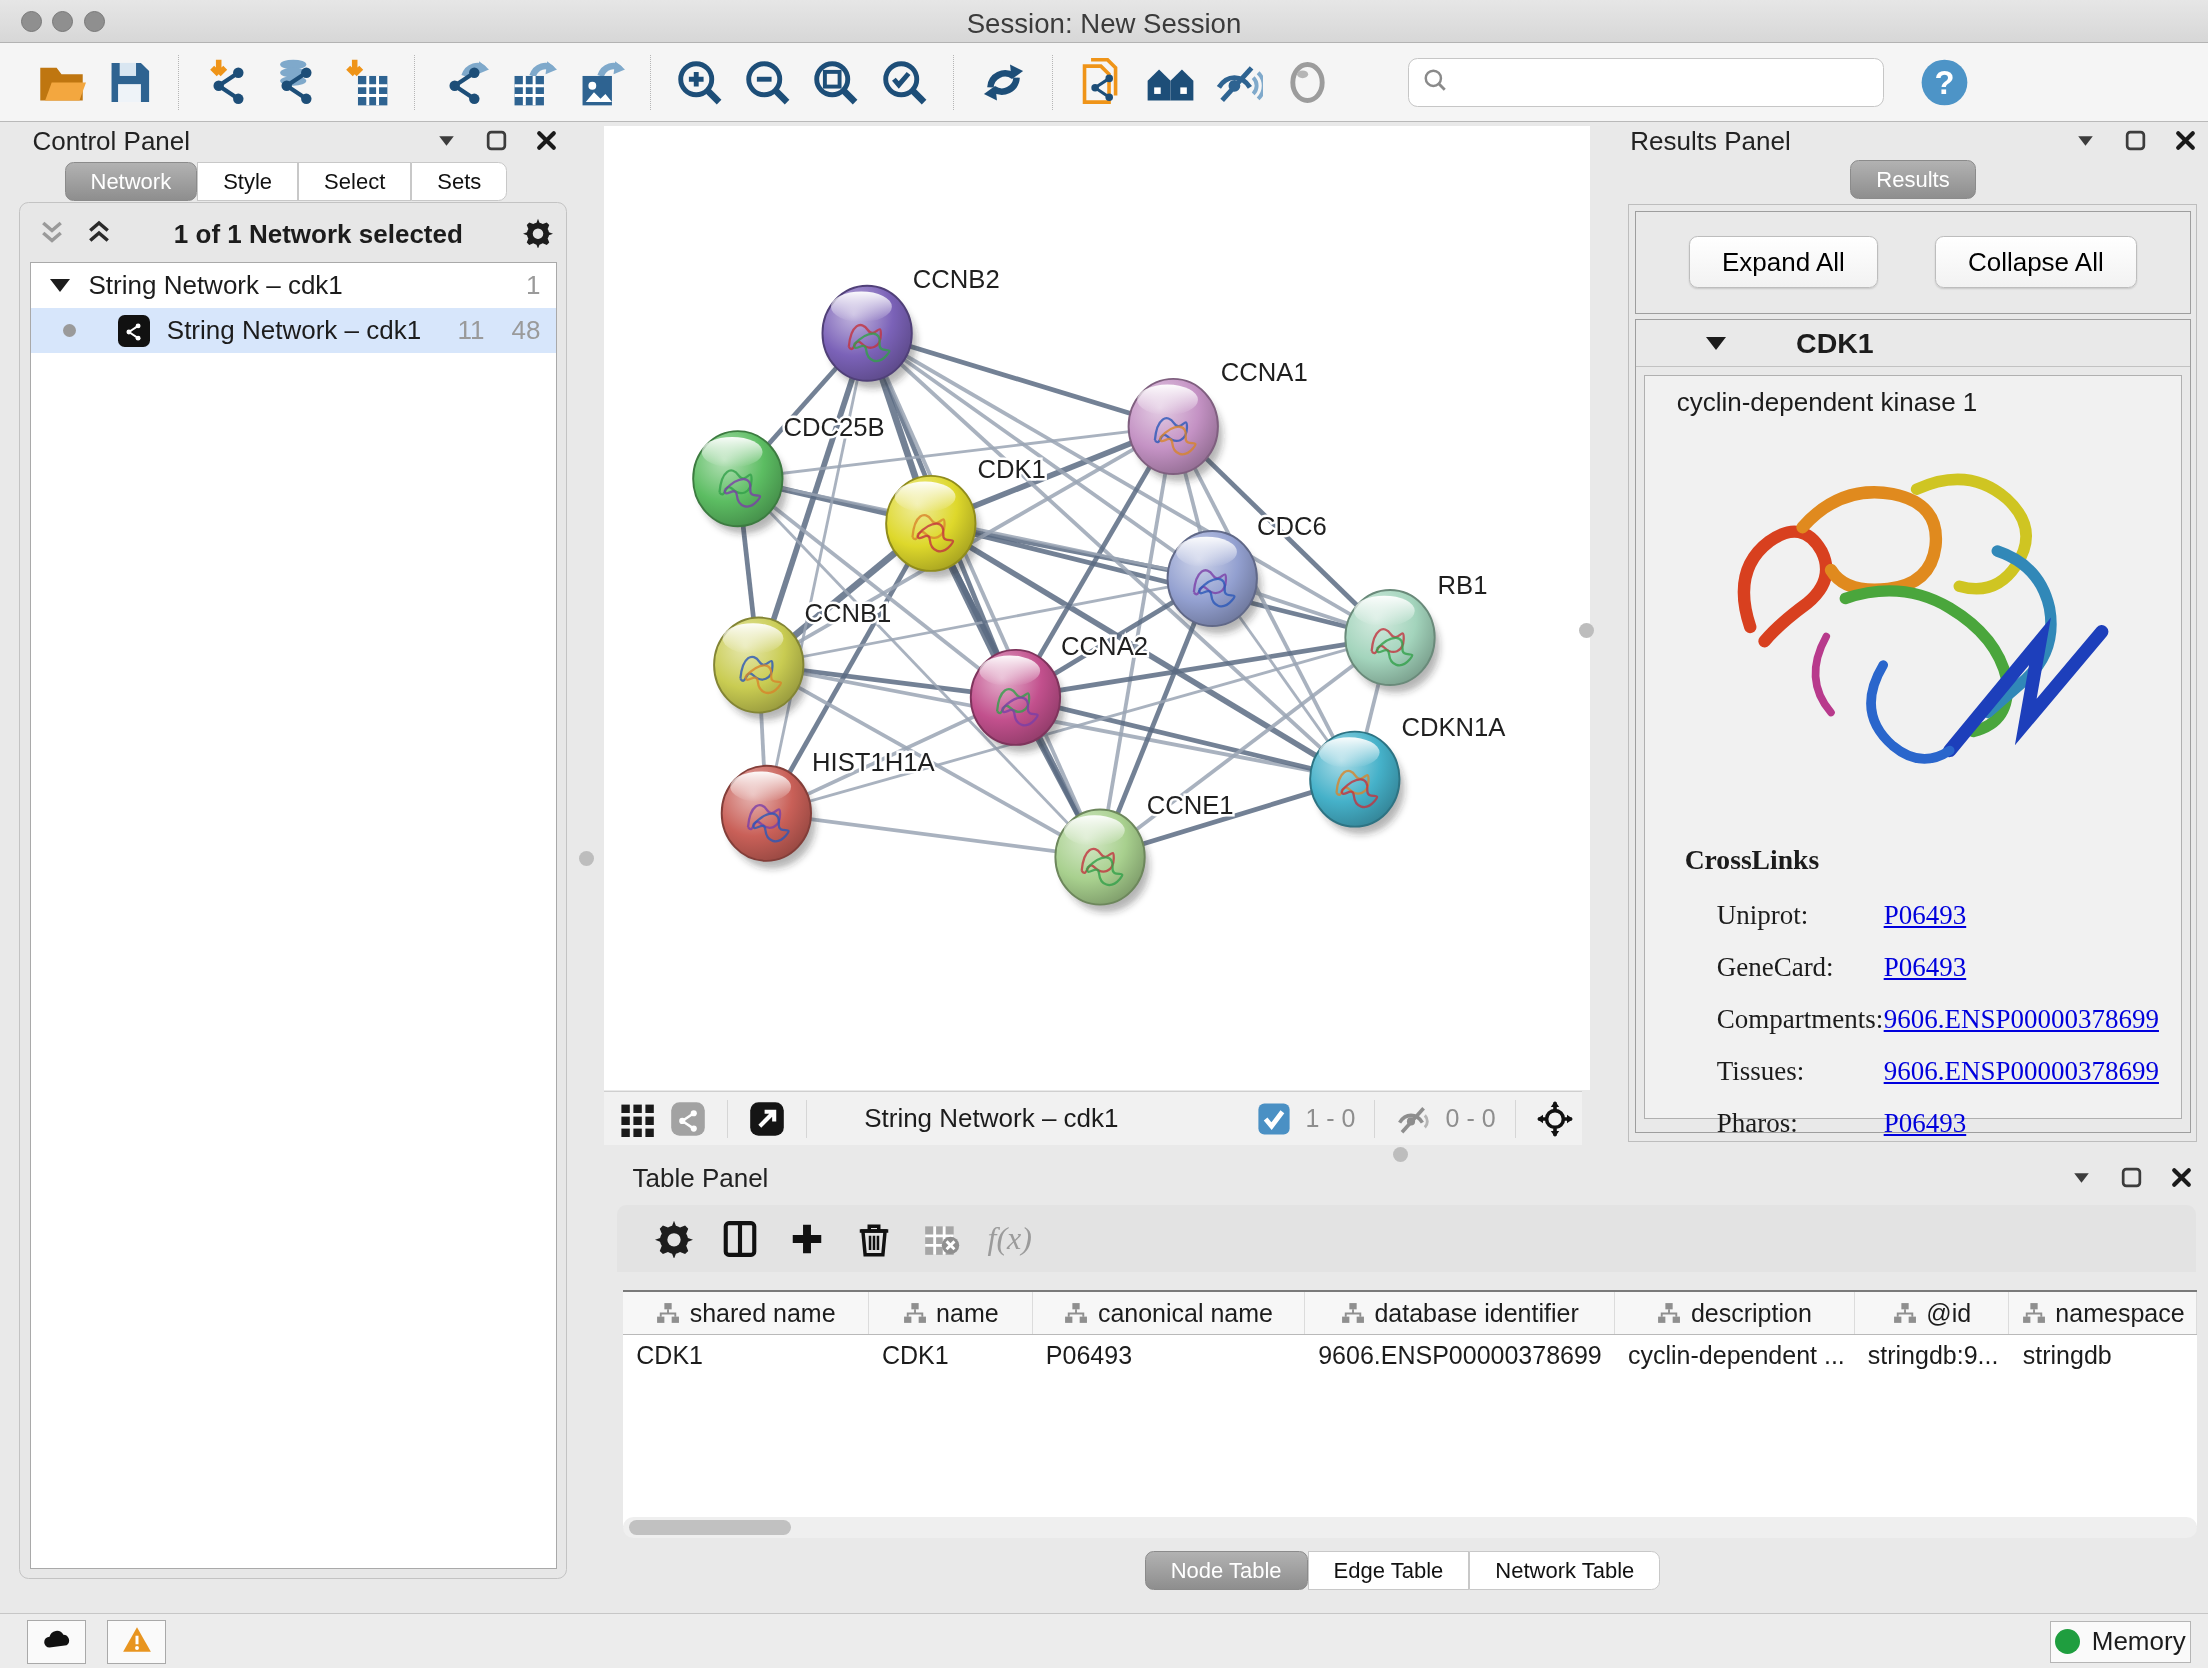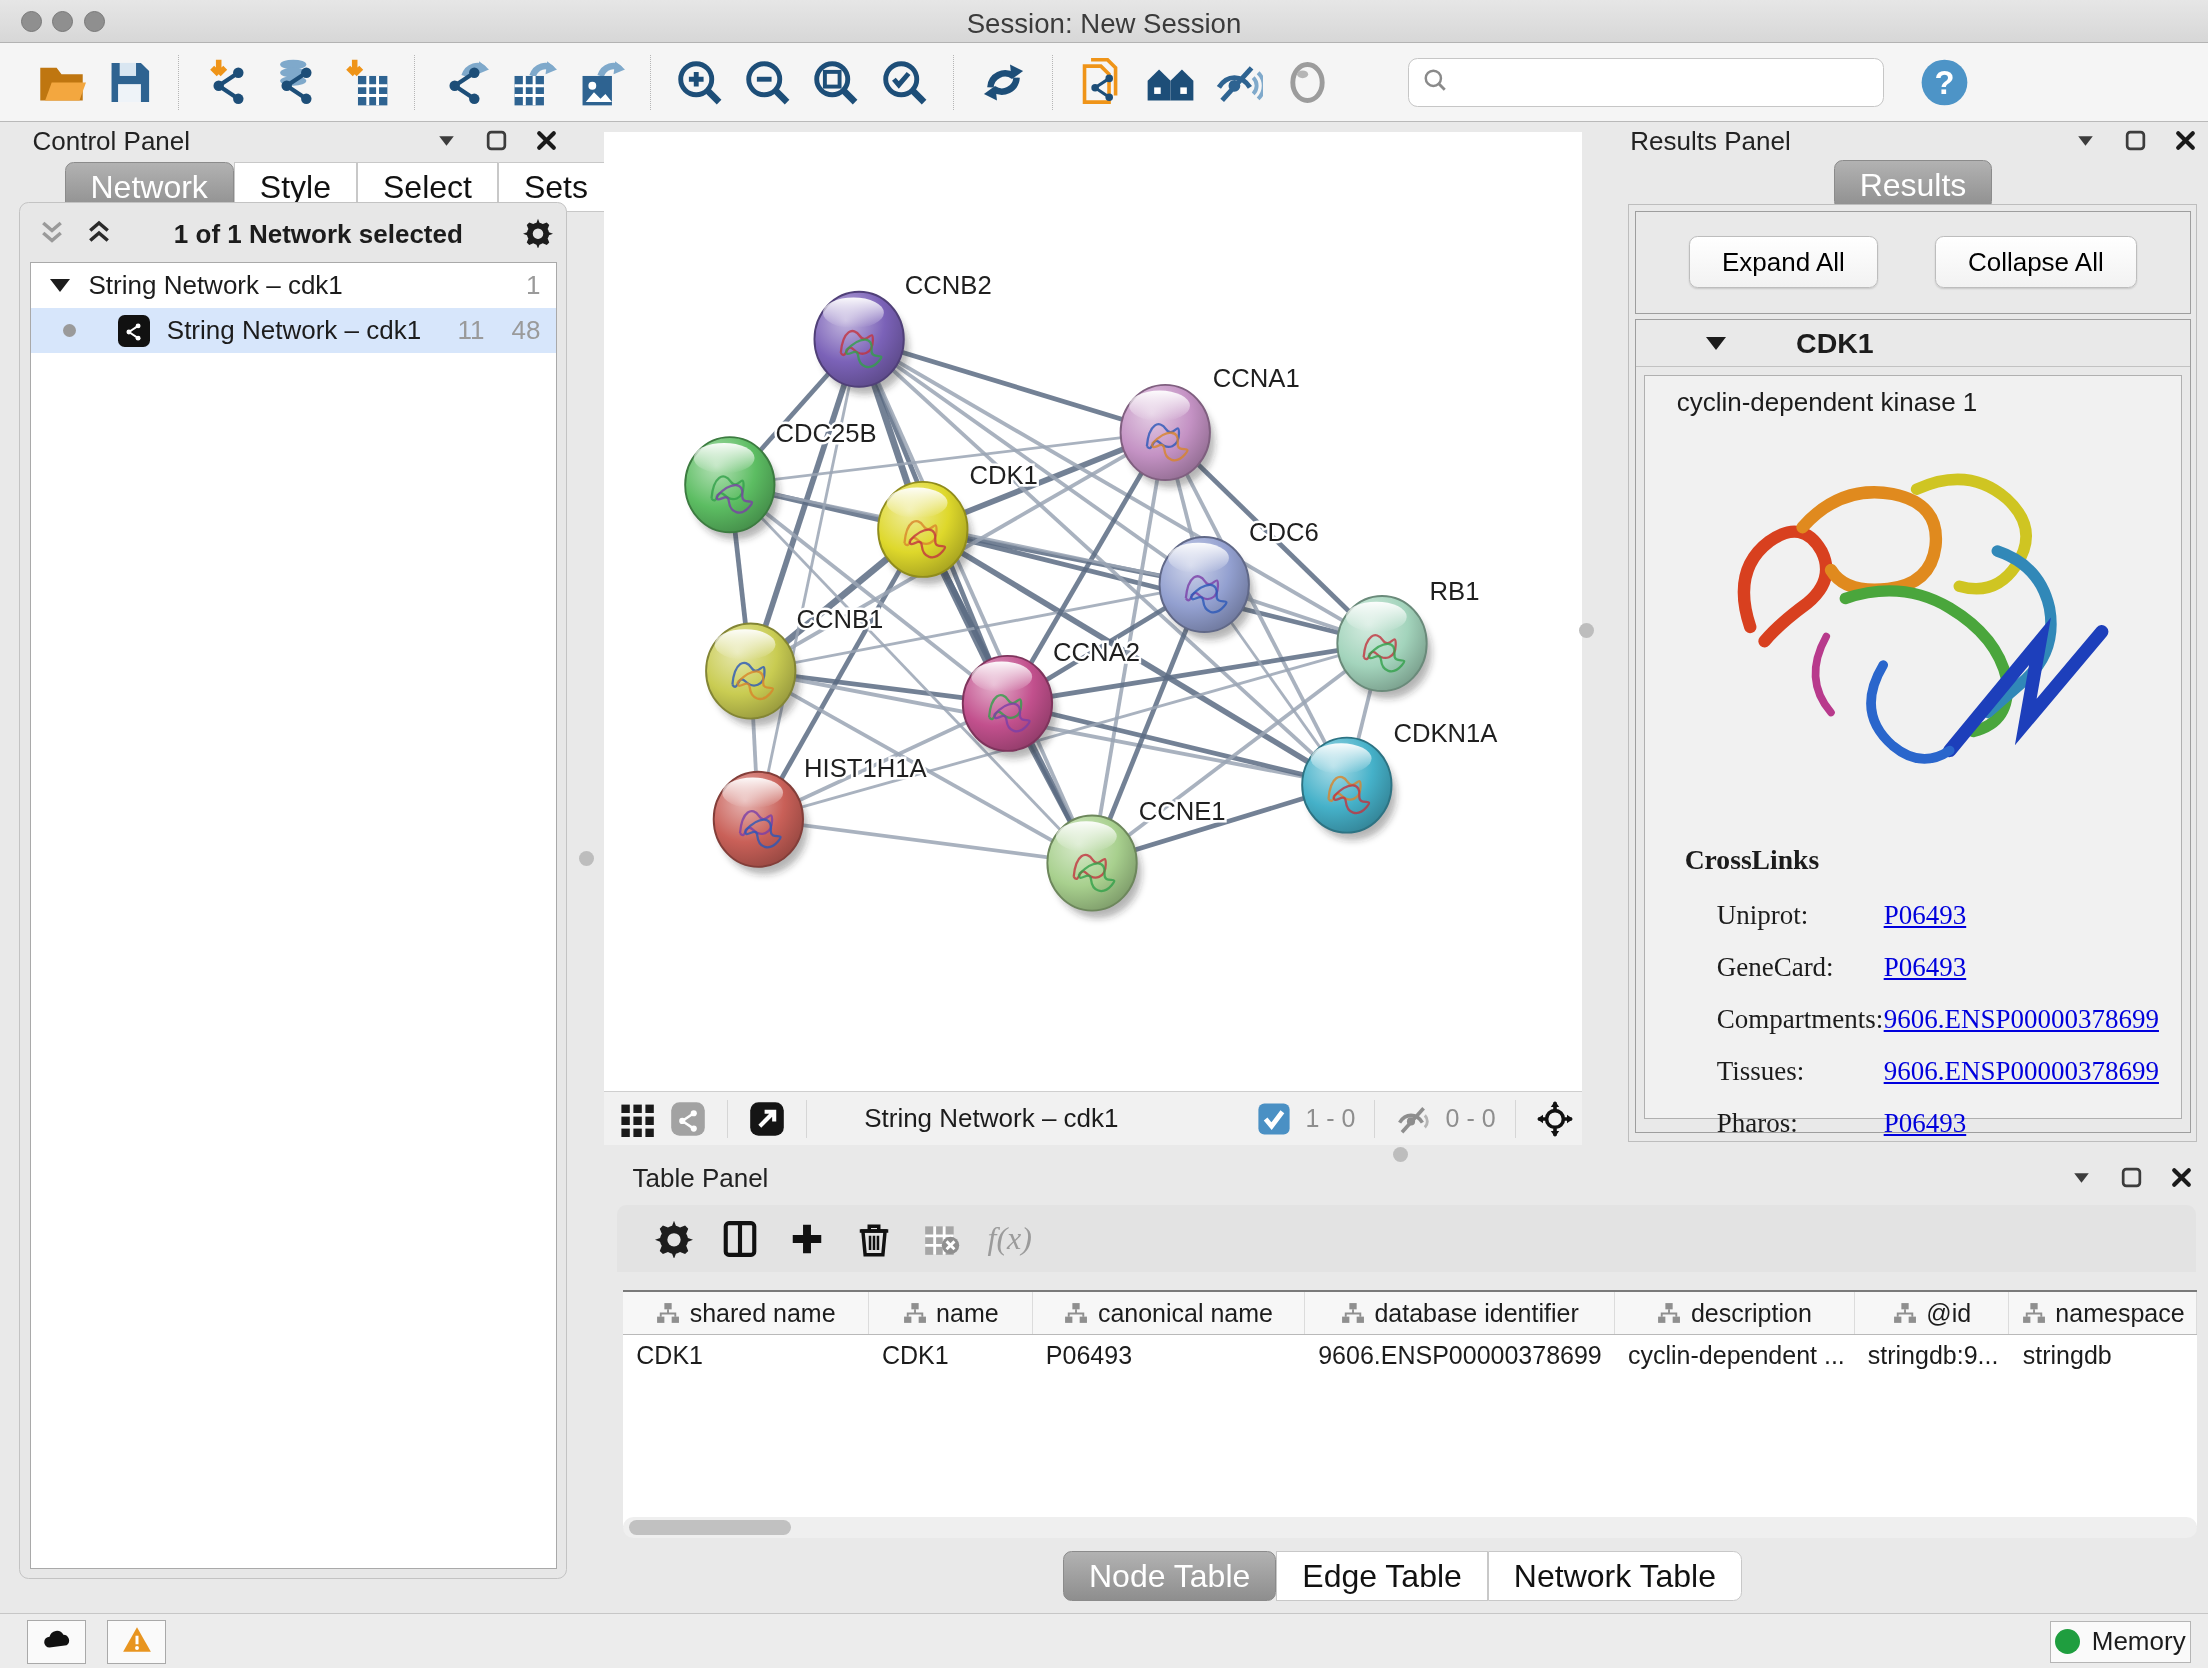--- a/index.html
+++ b/index.html
@@ -22,21 +22,21 @@
   #search-input{border:none;outline:none;flex:1;font-size:25px;height:38px;background:transparent;}
   
   .phead-title{font-size:26px;color:#222;}
   .phead-icons{display:flex;align-items:center;gap:25px;}
   .phead-icons svg{width:25px;height:25px;}
   
   #control-panel{left:9.5px;top:126px;width:563px;height:1455px;}
   #cp-title{left:23px;top:0px;}
   #cp-icons{right:13.3px;top:1.9px;position:absolute;}
   .tabs{display:flex;}
-  .tab{font-size:32px;padding:5.7px 25px;background:#fff;border:1px solid #c8c8c8;color:#111;}
+  .tab{font-size:22px;padding:5.7px 25px;background:#fff;border:1px solid #c8c8c8;color:#111;}
   .tab.first{border-radius:8.6px 0 0 8.6px;}
   .tab.last{border-radius:0 8.6px 8.6px 0;}
   .tab.sel{background:linear-gradient(#b2b2b2,#8e8e8e);color:#fff;border-color:#8b8b8b;border-radius:8.6px;}
   #cp-tabs{left:55px;top:36px;position:absolute;}
   #cp-box{left:9.5px;top:76px;width:548px;height:1377px;background:#e7e7e7;border:1px solid #c3c3c3;
     border-radius:9.5px;box-sizing:border-box;}
   #cp-toolbar{left:17px;right:13.3px;top:9.5px;height:44px;position:absolute;display:flex;align-items:center;}
   #cp-toolbar svg{width:30px;height:30px;}
   #cp-status{flex:1;text-align:center;font-size:26px;font-weight:bold;}
   #cp-list{left:9.5px;top:59px;width:527px;height:1307px;position:absolute;background:#fff;
@@ -44,21 +44,21 @@
   .cp-row{height:45px;display:flex;align-items:center;font-size:26px;}
   .cp-row .cnt{color:#9a9a9a;margin-left:auto;}
   .cp-row.sel{background:#d7e6fb;}
   .tri{width:0;height:0;border-left:10.5px solid transparent;border-right:10.5px solid transparent;
     border-top:13.3px solid #1c1c1c;display:inline-block;}
   .share-badge{width:32px;height:32px;border-radius:6.7px;background:#111;display:inline-flex;
     align-items:center;justify-content:center;}
   .share-badge svg{width:23px;height:23px;}
   .dot-ind{width:13.3px;height:13.3px;border-radius:50%;background:#9a9a9a;display:inline-block;}
   
-  #canvas{left:604px;top:132px;width:978px;height:964px;background:#fff;}
+  #canvas{left:604px;top:126px;width:978px;height:964px;background:#fff;padding-left:8px;}
   #canvas-footer{left:604px;top:1091px;width:978px;height:53px;background:#f1f1f1;
     border-top:1px solid #cfcfcf;display:flex;align-items:center;font-size:26px;}
   #canvas-footer .fsep{width:0;border-left:1px solid #d6d6d6;height:38px;margin:0 13.3px;}
   #canvas-footer svg{width:36px;height:36px;}
   .ficon{margin:0 7.6px;display:flex;align-items:center;}
   .gray-cnt{color:#8e8e8e;font-size:25px;margin:0 5.7px;}
   
   #results-panel{left:1617px;top:126px;width:592px;height:1020px;}
   #rp-title{left:13.3px;top:0;}
   #rp-icons{right:11.4px;top:1.9px;position:absolute;}

